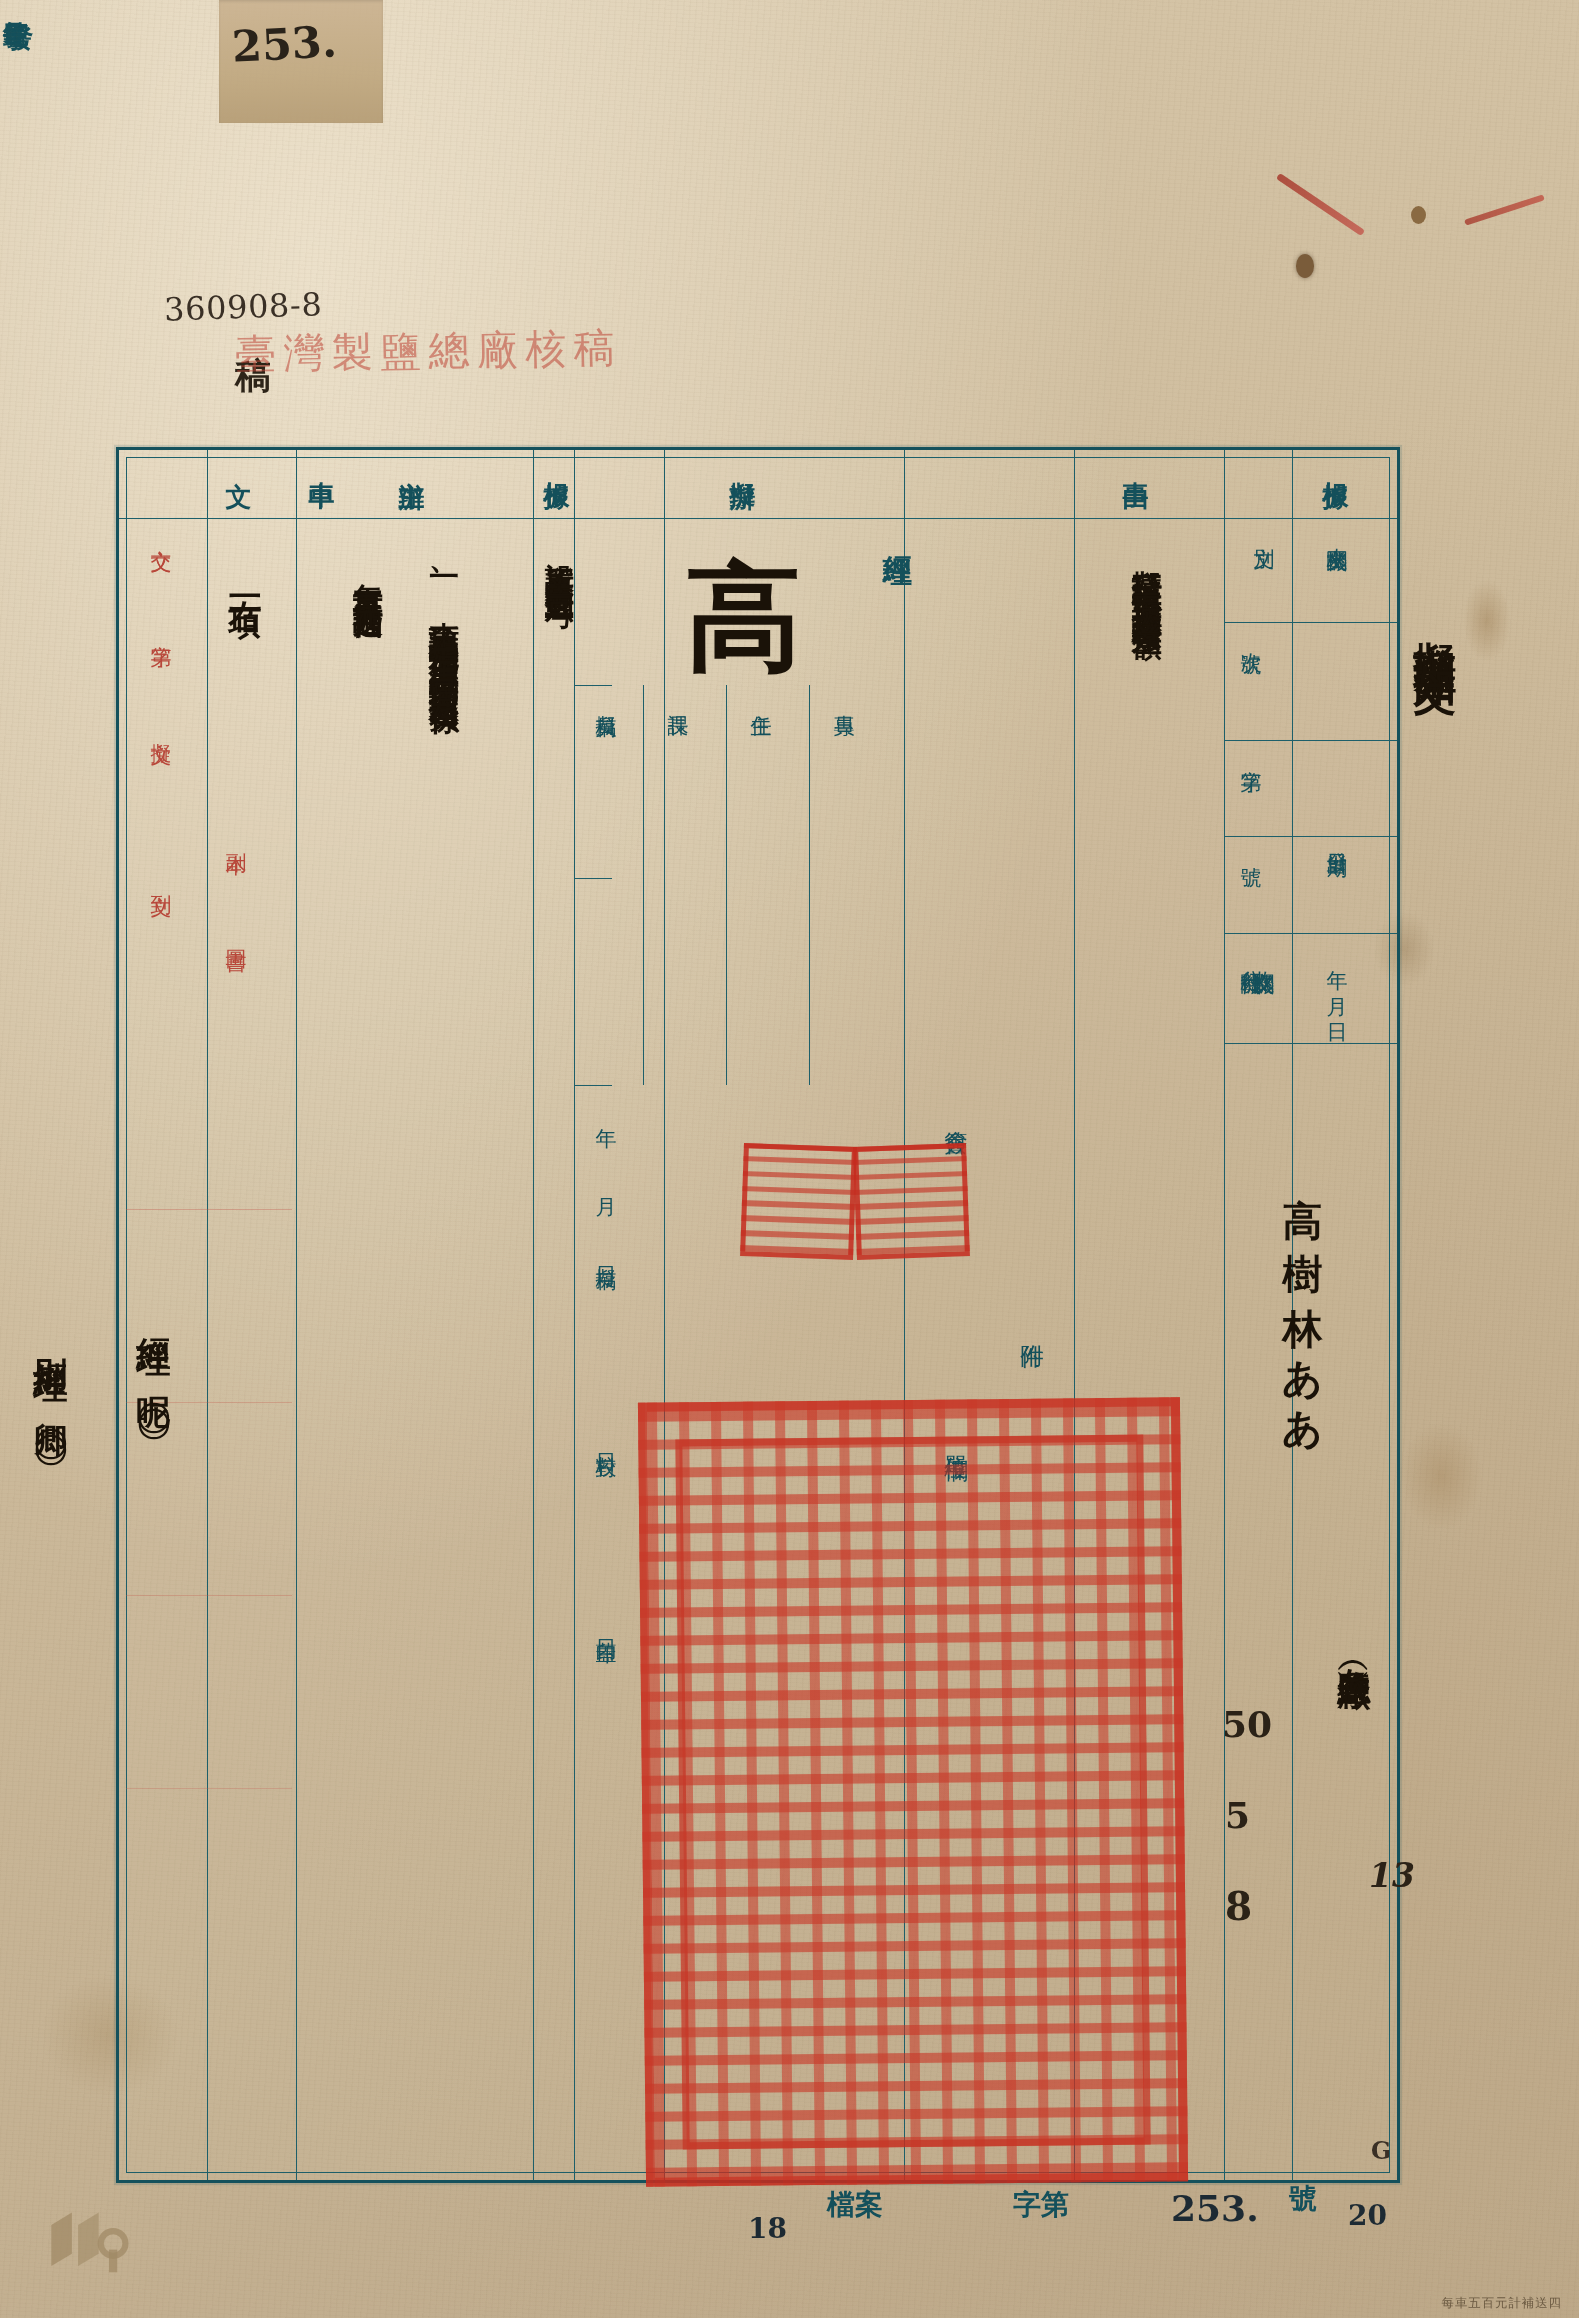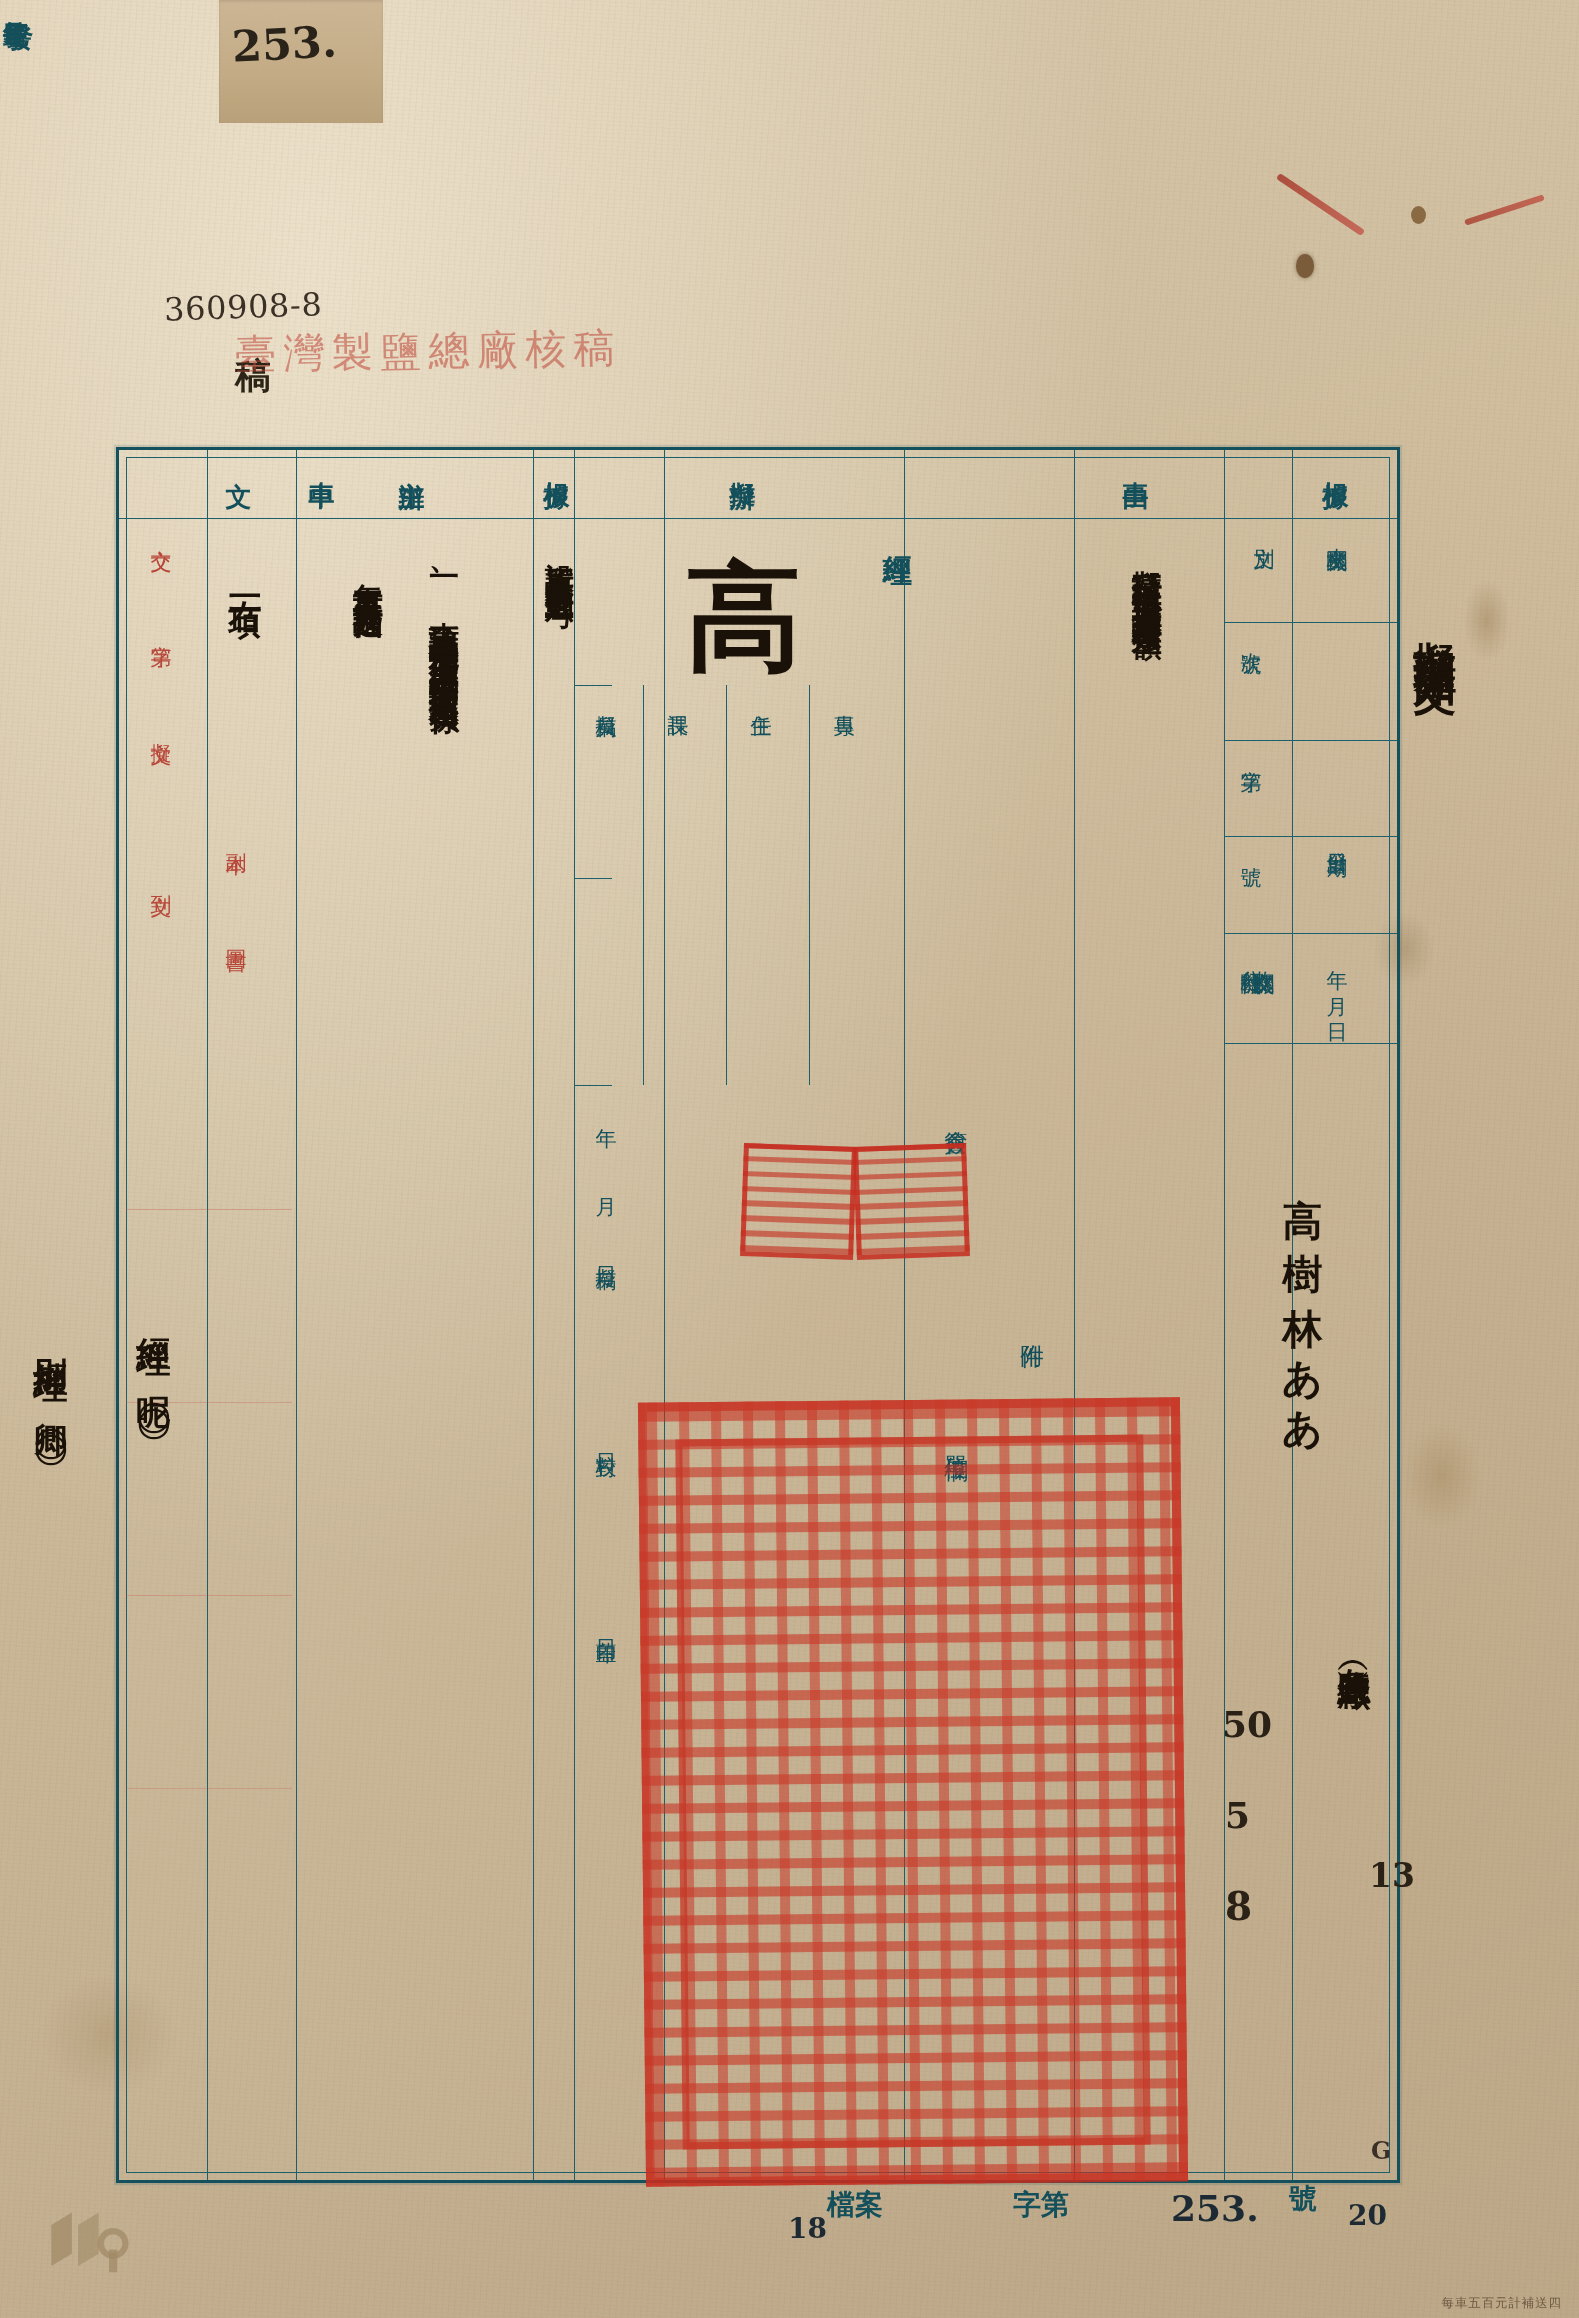--- a/index.html
+++ b/index.html
@@ -283,34 +283,34 @@
   <div id="big-seal">
     <div id="seal-inner"></div>
   </div>
 
   <div class="bigbrush v" style="left:28px;top:1331px;font-size:34px;letter-spacing:.18em;">別經理 卿〇〇</div>
   <div class="bigbrush v" style="left:131px;top:1311px;font-size:34px;letter-spacing:.18em;">經理 呢〇〇</div>
 
   <div class="bigbrush v" style="left:1276px;top:1166px;font-size:40px;letter-spacing:.1em;">高 樹 林 ああ</div>
   <div class="brush v" style="left:1338px;top:1600px;font-size:28px;color:#14505b;">發</div>
   <div class="bigbrush v" style="left:1331px;top:1642px;font-size:33px;">各鹽總廠（）</div>
-  <div class="brush" style="position:absolute;left:1369px;top:1856px;font-size:33px;">13</div>
+  <div class="brush" style="position:absolute;left:1369px;top:1856px;font-size:33px;font-style:italic;">13</div>
   <div class="brush v" style="left:1369px;top:2111px;font-size:25px;color:#14505b;">號</div>
 
   <div class="brush" style="position:absolute;left:1222px;top:1703px;font-size:36px;">50</div>
   <div class="brush v" style="left:1222px;top:1752px;font-size:22px;color:#14505b;">年</div>
   <div class="brush" style="position:absolute;left:1225px;top:1794px;font-size:36px;">5</div>
   <div class="brush v" style="left:1225px;top:1843px;font-size:22px;color:#14505b;">月</div>
   <div class="brush" style="position:absolute;left:1225px;top:1883px;font-size:39px;">8</div>
   <div class="brush v" style="left:1225px;top:2090px;font-size:22px;color:#14505b;">日封發</div>
 
   <div class="brush" style="position:absolute;left:1371px;top:2137px;font-size:23.5px;color:#3a3026;">G</div>
 
   <div id="bottom-bar">
-    <div class="bot" style="left:672px;top:32px;">18</div>
+    <div class="bot" style="left:632px;top:32px;">18</div>
     <div class="bot" style="left:711px;top:5.5px;color:#14505b;">檔案</div>
     <div class="bot" style="left:897px;top:5.5px;color:#14505b;">字第</div>
     <div class="bot" style="left:1055px;top:7px;font-size:36px;">253.</div>
     <div class="bot" style="left:1173px;top:0px;color:#14505b;">號</div>
     <div class="bot" style="left:1232px;top:19.3px;">20</div>
   </div>
 
   <svg id="logo" viewBox="0 0 100 100">
     <path d="M10 70 L10 30 L30 18 L30 58 Z" fill="#a08a66" opacity=".75"></path>
     <path d="M36 70 L36 30 L56 18 L56 58 Z" fill="#a08a66" opacity=".6"></path>

